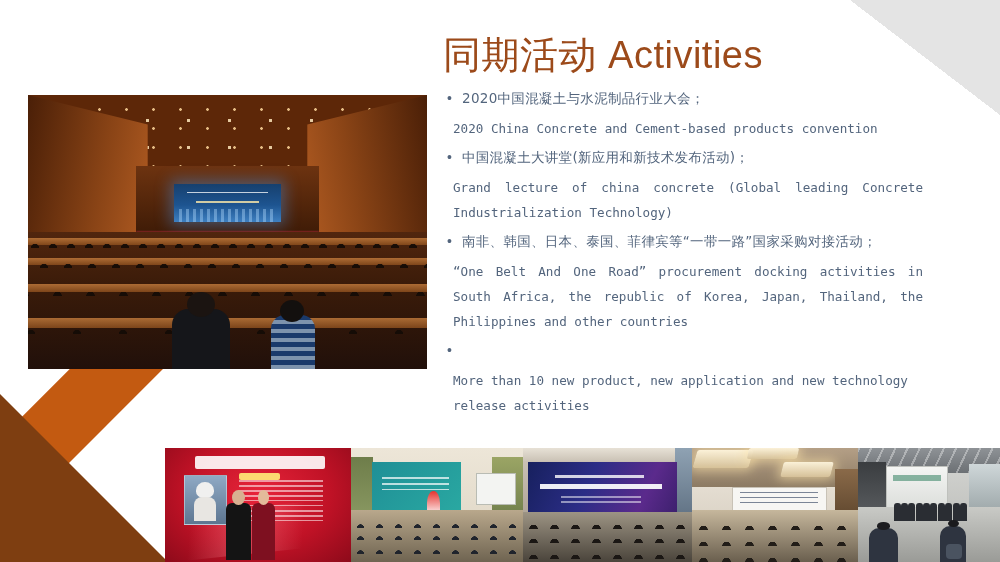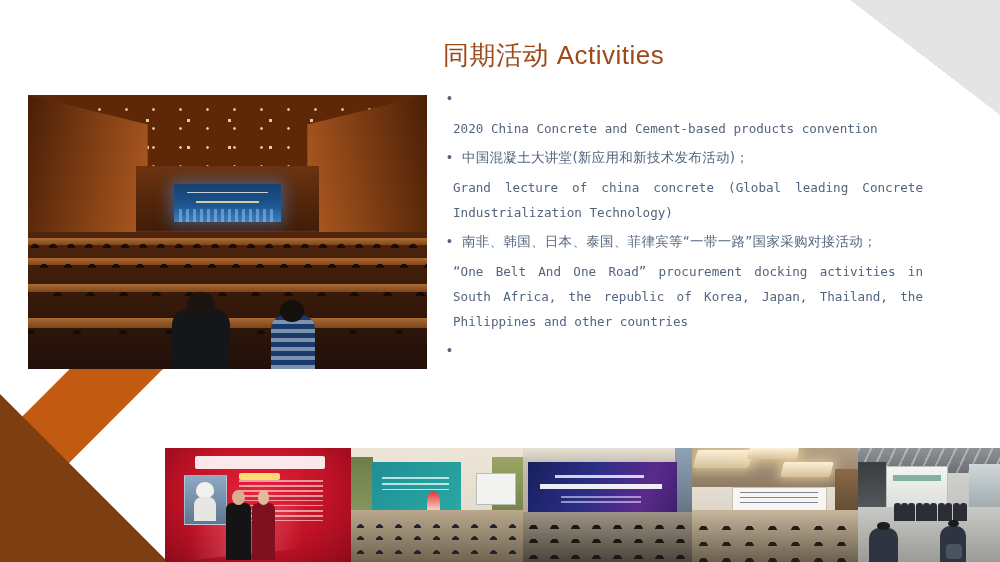--- a/index.html
+++ b/index.html
@@ -24,21 +24,21 @@
   }
   .tri-brown{
     position:absolute;left:0;bottom:0;width:0;height:0;
     border-left:168px solid #7e3e11;
     border-top:168px solid transparent;
   }
 
   
   .title{
     position:absolute;left:443px;top:36px;
-    font-size:26px;line-height:38px;font-weight:400;
+    font-size:38px;line-height:38px;font-weight:400;
     color:#9c4a1a;letter-spacing:.5px;white-space:nowrap;
   }
 
   
   .body-col{position:absolute;left:443px;top:88px;width:480px;}
   .bullet-row{display:flex;align-items:flex-start;margin:0 0 7px 0;}
   .bullet-dot{
     width:19px;flex:0 0 19px;color:#53657d;font-size:14px;line-height:21px;
     text-align:left;padding-left:4px;box-sizing:border-box;
   }
@@ -255,38 +255,40 @@
       <div class="heads d" style="top:68px;"></div>
       <div class="center-guy"></div>
       <div class="stripe-guy"></div>
     </div>
   </div>
 
   <div class="body-col">
 
     <div class="bullet-row">
       <span class="bullet-dot">•</span>
+      <span class="bullet-cn">2020中国混凝土与水泥制品行业大会；</span>
     </div>
     <p class="para-en">2020 China Concrete and Cement-based products convention</p>
 
     <div class="bullet-row">
       <span class="bullet-dot">•</span>
       <span class="bullet-cn">中国混凝土大讲堂(新应用和新技术发布活动)；</span>
     </div>
     <p class="para-en">Grand lecture of china concrete (Global leading Concrete Industrialization Technology)</p>
 
     <div class="bullet-row">
       <span class="bullet-dot">•</span>
       <span class="bullet-cn">南非、韩国、日本、泰国、菲律宾等“一带一路”国家采购对接活动；</span>
     </div>
     <p class="para-en">“One Belt And One Road” procurement docking activities in South Africa, the republic of Korea, Japan, Thailand, the Philippines and other countries</p>
 
     <div class="bullet-row">
       <span class="bullet-dot">•</span>
     </div>
+    <p class="para-en last-left">More than 10 new product, new application and new technology release activities</p>
 
   </div>
 
   <div class="strip">
 
     <div class="cell c1">
       <div class="award-bg"></div>
       <div class="award-head"></div>
       <div class="award-sub"></div>
       <div class="award-portrait"></div>

